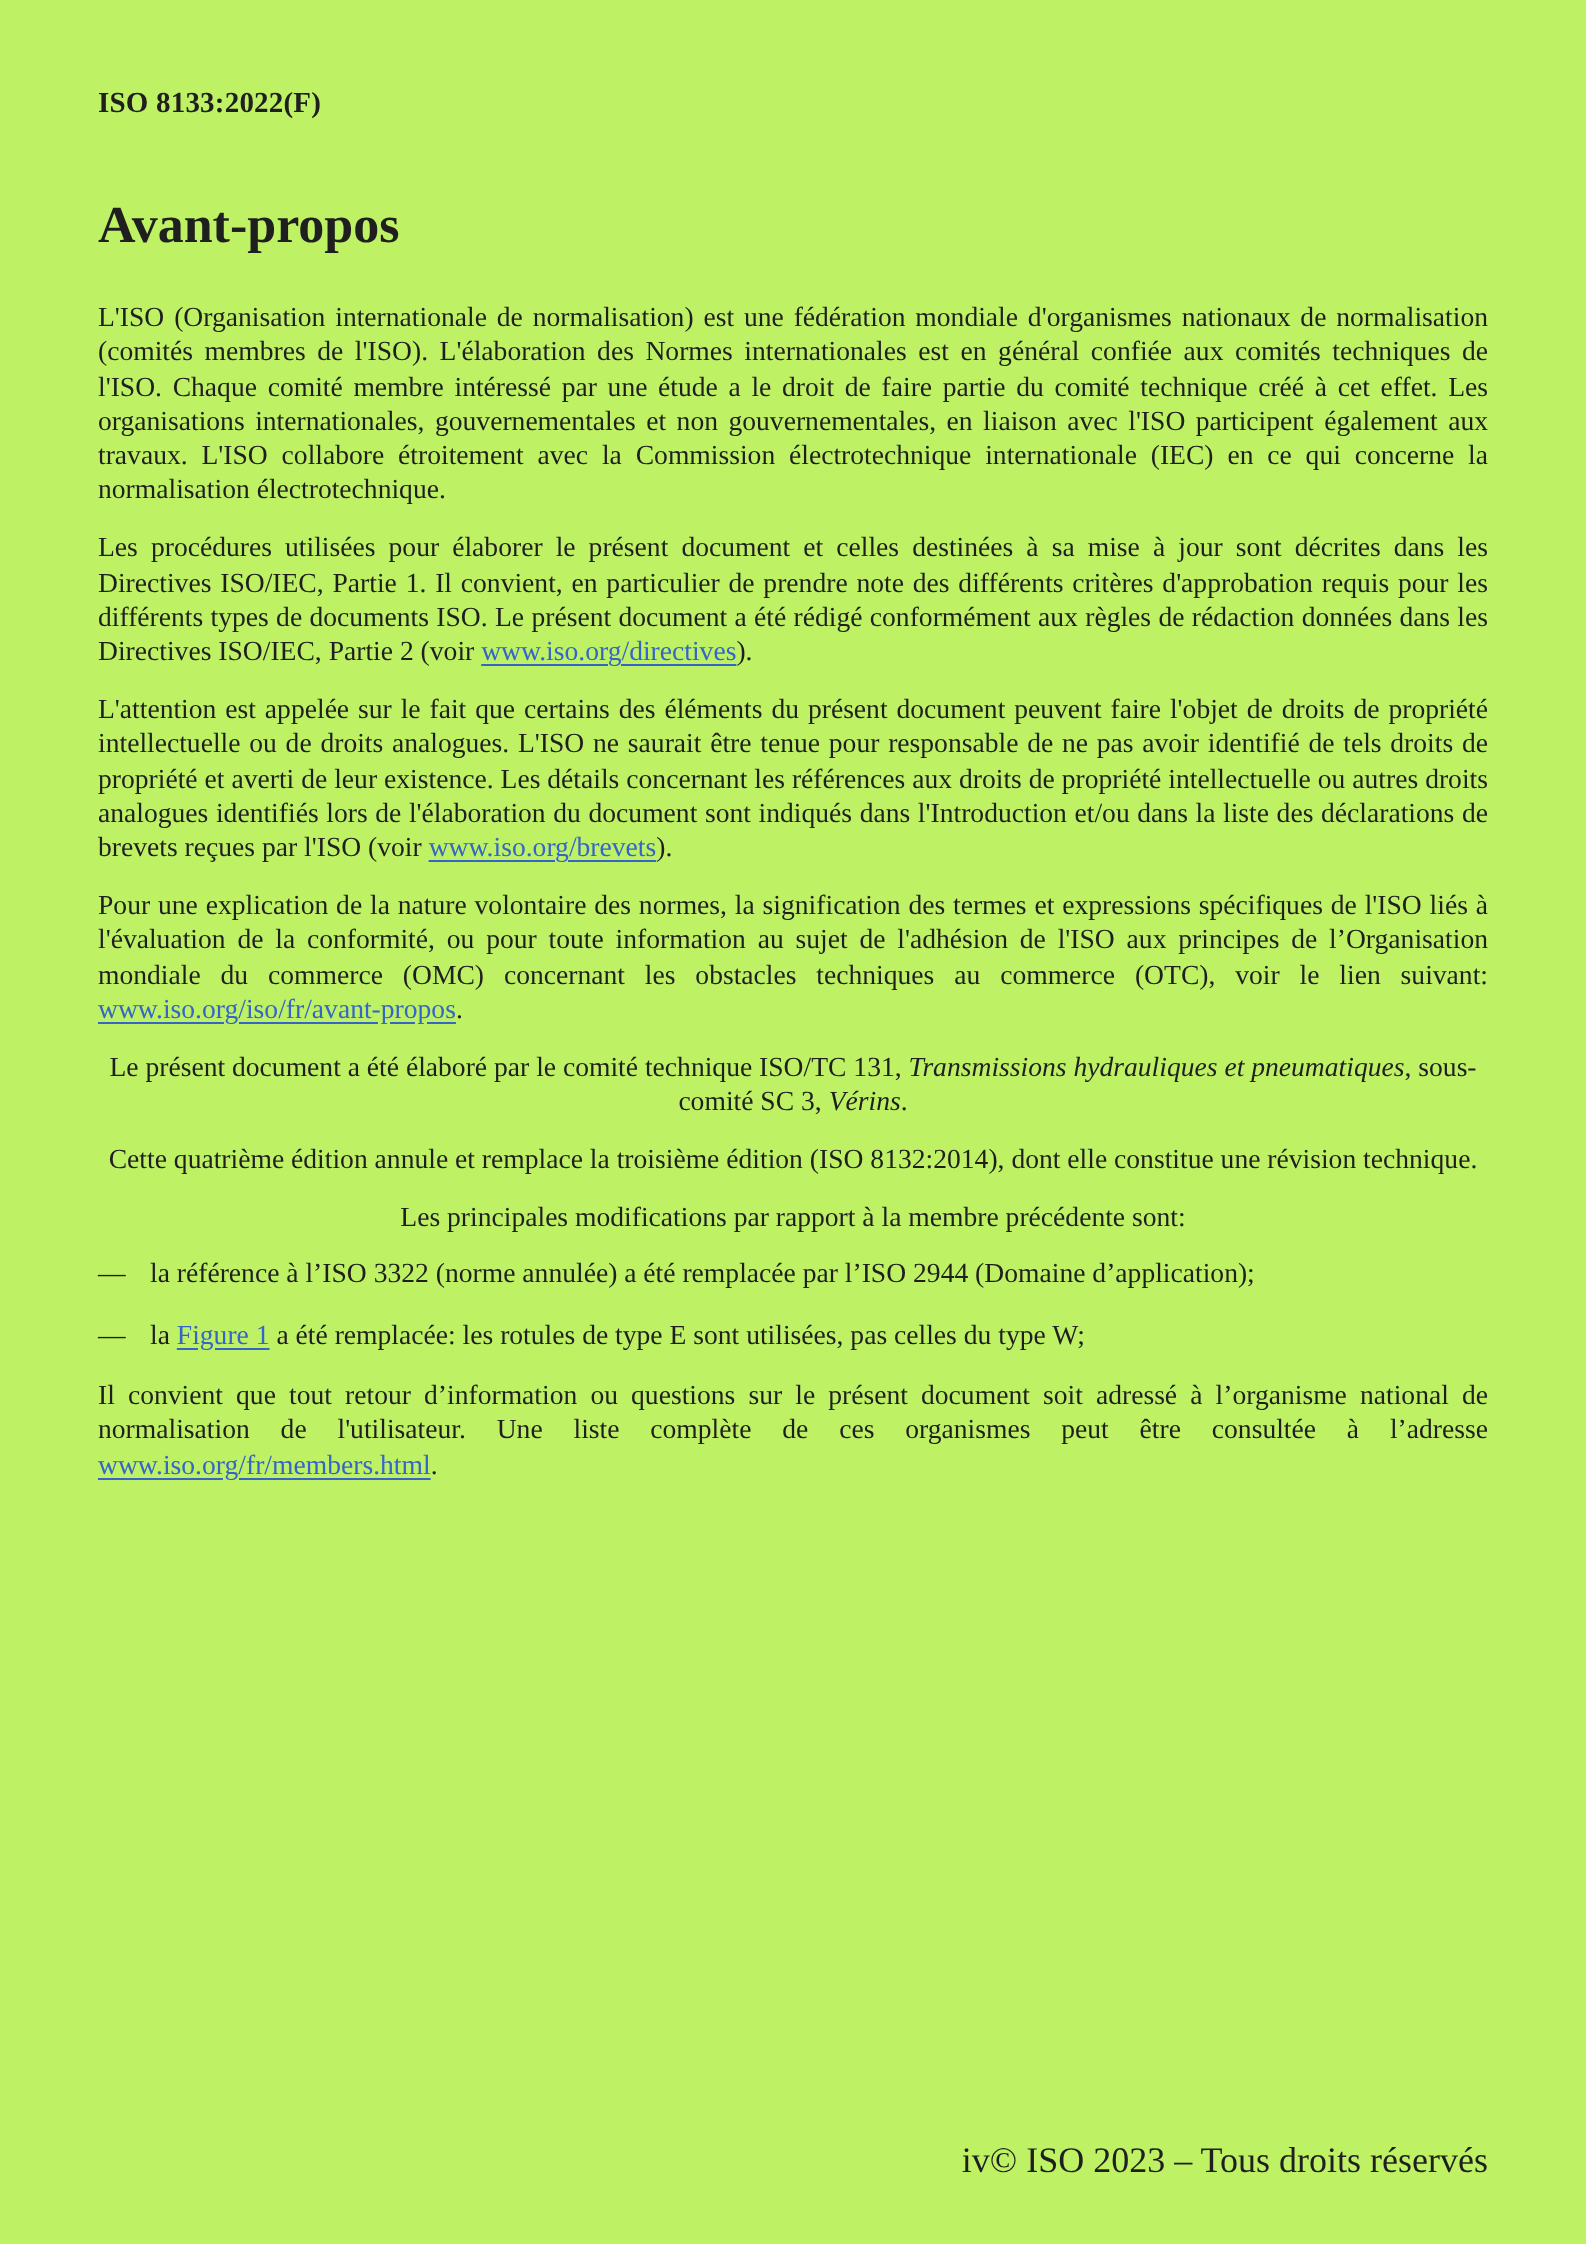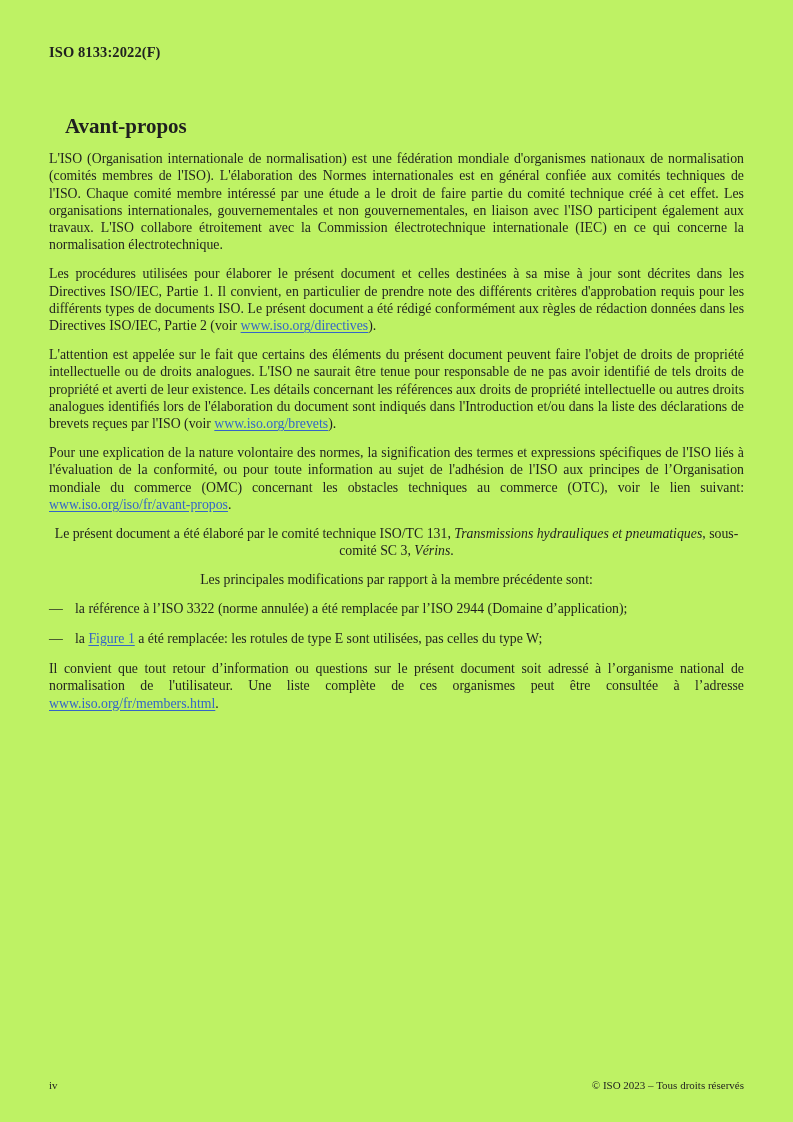--- a/index.html
+++ b/index.html
@@ -17,23 +17,23 @@
     top: 44px;
     left: 49px;
     font-size: 14.5px;
     font-weight: bold;
     letter-spacing: 0.1px;
   }
   .doc-title {
     position: absolute;
     top: 98px;
     left: 49px;
-    font-size: 21px;
+    font-size: 26px;
     font-weight: bold;
-    margin: 16px;
+    margin: 0;
   }
   .content {
     position: absolute;
     top: 150px;
     left: 49px;
     width: 695px;
   }
   .para {
     font-size: 13.8px;
     line-height: 17.3px;
@@ -53,40 +53,41 @@
     text-underline-offset: 2px;
     margin-top: 29px;
   }
   em { font-style: italic; }
   .footer {
     position: absolute;
     left: 49px;
     right: 49px;
     bottom: 31px;
     display: flex;
-    justify-content: space-between;
+    justify-content: flex-end;
     align-items: baseline;
-    font-size: 11px;
+    font-size: 18px;
   }
 </style>
 </head>
 <body>
 
 <div class="page" style="color: rgb(31, 31, 31);">
 
   <div class="doc-ref">ISO 8133:2022(F)</div>
 
   <h1 class="doc-title">Avant-propos</h1>
 
   <div class="content">
       <div class="para">L'ISO (Organisation internationale de normalisation) est une fédération mondiale d'organismes nationaux de normalisation (comités membres de l'ISO). L'élaboration des Normes internationales est en général confiée aux comités techniques de l'ISO. Chaque comité membre intéressé par une étude a le droit de faire partie du comité technique créé à cet effet. Les organisations internationales, gouvernementales et non gouvernementales, en liaison avec l'ISO participent également aux travaux. L'ISO collabore étroitement avec la Commission électrotechnique internationale (IEC) en ce qui concerne la normalisation électrotechnique.</div>
       <div class="para">Les procédures utilisées pour élaborer le présent document et celles destinées à sa mise à jour sont décrites dans les Directives ISO/IEC, Partie 1. Il convient, en particulier de prendre note des différents critères d'approbation requis pour les différents types de documents ISO. Le présent document a été rédigé conformément aux règles de rédaction données dans les Directives ISO/IEC, Partie 2 (voir <a class="doclink" href="#">www.iso.org/directives</a>).</div>
       <div class="para">L'attention est appelée sur le fait que certains des éléments du présent document peuvent faire l'objet de droits de propriété intellectuelle ou de droits analogues. L'ISO ne saurait être tenue pour responsable de ne pas avoir identifié de tels droits de propriété et averti de leur existence. Les détails concernant les références aux droits de propriété intellectuelle ou autres droits analogues identifiés lors de l'élaboration du document sont indiqués dans l'Introduction et/ou dans la liste des déclarations de brevets reçues par l'ISO (voir <a class="doclink" href="#">www.iso.org/brevets</a>).</div>
       <div class="para">Pour une explication de la nature volontaire des normes, la signification des termes et expressions spécifiques de l'ISO liés à l'évaluation de la conformité, ou pour toute information au sujet de l'adhésion de l'ISO aux principes de l’Organisation mondiale du commerce (OMC) concernant les obstacles techniques au commerce (OTC), voir le lien suivant: <a class="doclink" href="#">www.iso.org/iso/fr/avant-propos</a>.</div>
       <div class="para left">Le présent document a été élaboré par le comité technique ISO/TC 131, <em>Transmissions hydrauliques et pneumatiques</em>, sous-comité SC 3, <em>Vérins</em>.</div>
+      <div class="para left">Cette quatrième édition annule et remplace la troisième édition (ISO 8132:2014), dont elle constitue une révision technique.</div>
       <div class="para left">Les principales modifications par rapport à la membre précédente sont:</div>
       <div class="para bullet">
         <span class="dash">—</span>
         <span class="bullet-text">la référence à l’ISO 3322 (norme annulée) a été remplacée par l’ISO 2944 (Domaine d’application);</span>
       </div>
       <div class="para bullet">
         <span class="dash">—</span>
         <span class="bullet-text">la <a class="doclink" href="#">Figure 1</a> a été remplacée: les rotules de type E sont utilisées, pas celles du type W;</span>
       </div>
       <div class="para">Il convient que tout retour d’information ou questions sur le présent document soit adressé à l’organisme national de normalisation de l'utilisateur. Une liste complète de ces organismes peut être consultée à l’adresse <a class="doclink" href="#">www.iso.org/fr/members.html</a>.</div>

